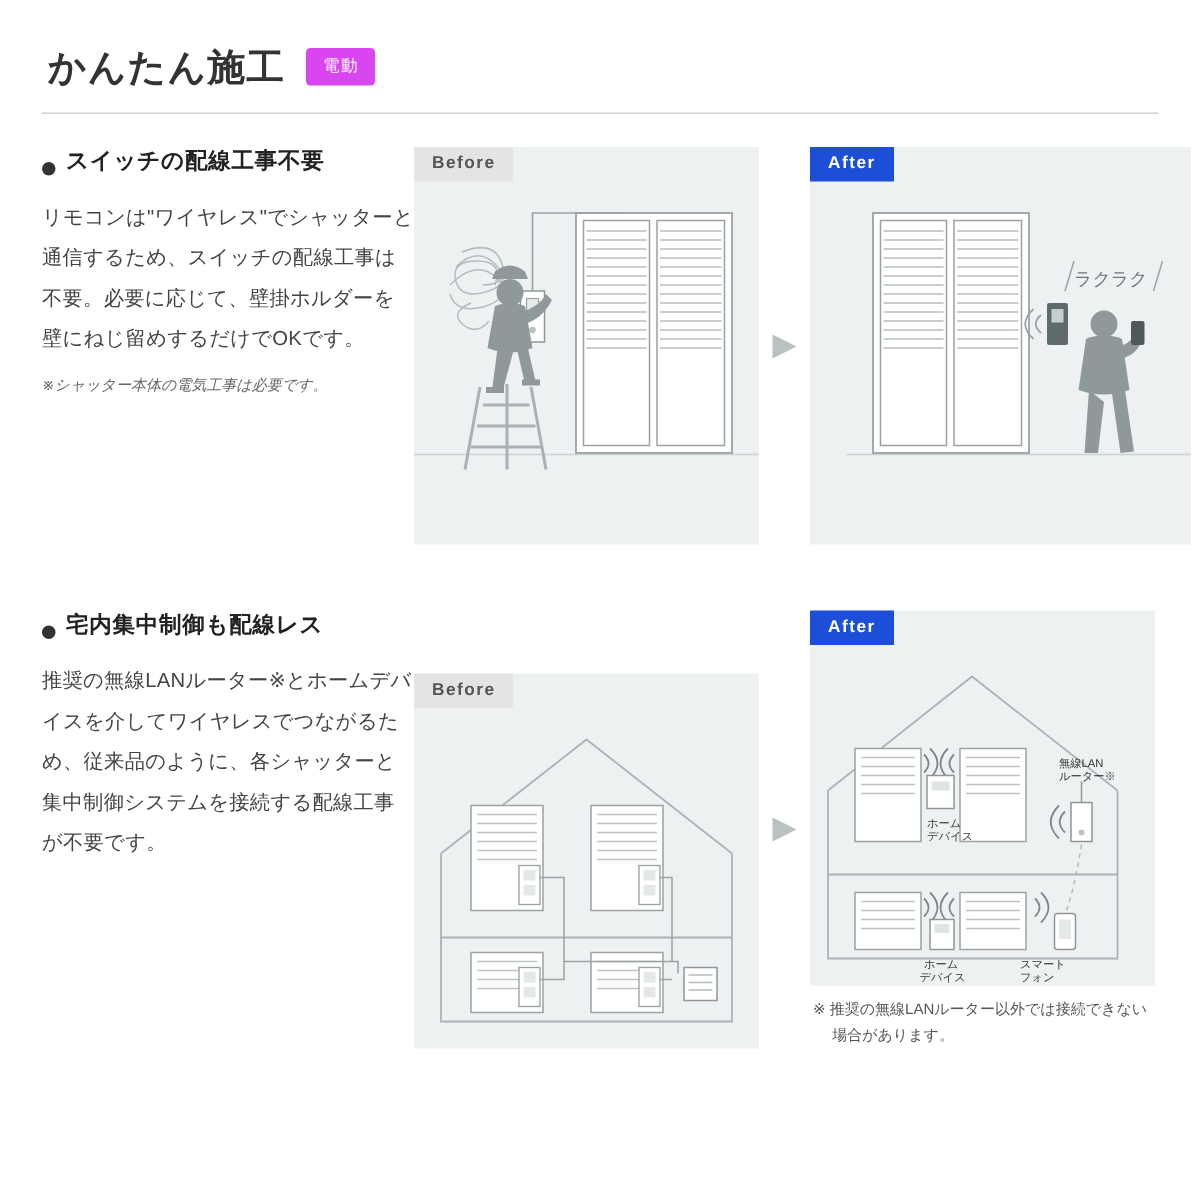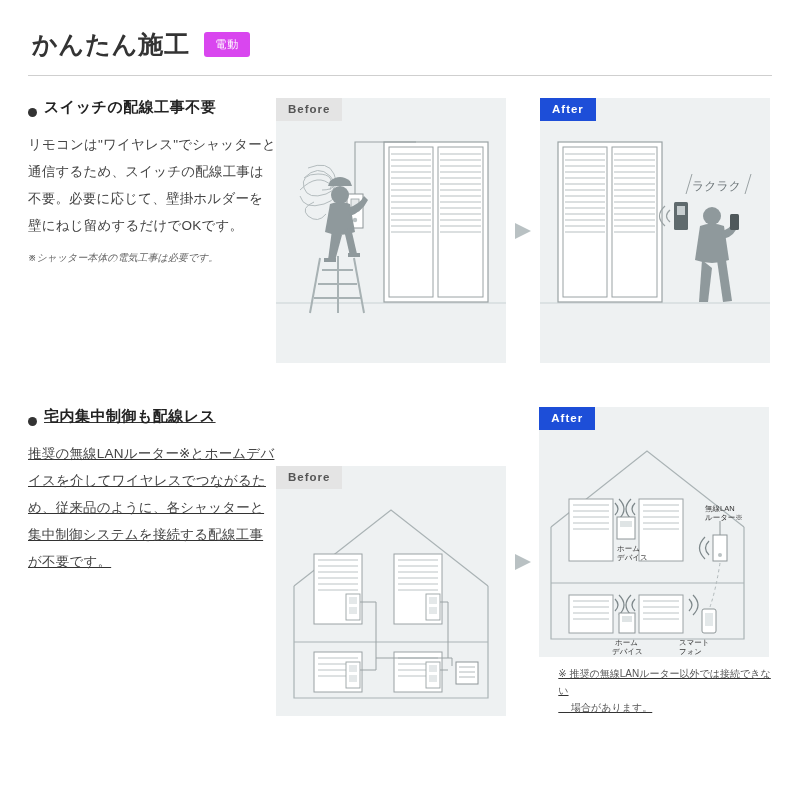--- a/index.html
+++ b/index.html
@@ -176,21 +176,21 @@
       </div>
 
       <div class="arrow">
         <svg width="20" height="22" viewBox="0 0 20 22">
             <polygon points="2,3 18,11 2,19" fill="#b9c1c3"></polygon>
           </svg>
       </div>
 
       <div class="panel" style="width:230px;">
         <div class="panel-label after">After</div>
-        <div class="panel-canvas" style="width:230px;height:265px;">
+        <div class="panel-canvas" style="width:230px;height:265px;padding-left:24px;">
           <svg width="230" height="265" viewBox="0 0 230 265">
             <line x1="0" y1="205" x2="230" y2="205" stroke="#c9d2d4" stroke-width="1"></line>
 
             <g>
               <rect x="18" y="44" width="104" height="160" fill="#ffffff" stroke="#9aa2a4" stroke-width="1.2"></rect>
               <rect x="23" y="49" width="44" height="150" fill="#ffffff" stroke="#9aa2a4" stroke-width="1"></rect>
               <rect x="72" y="49" width="45" height="150" fill="#ffffff" stroke="#9aa2a4" stroke-width="1"></rect>
               <g stroke="#b7bfc1" stroke-width="1">
                 <line x1="25" y1="56" x2="65" y2="56"></line>
                   <line x1="25" y1="62" x2="65" y2="62"></line>
@@ -244,21 +244,21 @@
             </g>
 
             <rect x="190" y="116" width="9" height="16" rx="1.5" fill="#4f585b"></rect>
           </svg>
         </div>
       </div>
 
     </div>
   </div>
 
-  <div class="section" style="margin-top:44px;text-decoration:underline;">
+  <div class="section" style="margin-top:44px;">
 
     <div class="sec-left">
       <div class="sec-head">
         <span class="bullet"></span>
         <span>宅内集中制御も配線レス</span>
       </div>
       <div class="sec-body">推奨の無線LANルーター※とホームデバイスを介してワイヤレスでつながるため、従来品のように、各シャッターと集中制御システムを接続する配線工事が不要です。</div>
     </div>
 
     <div class="sec-right">
@@ -439,20 +439,20 @@
               <rect x="166" y="206" width="8" height="13" fill="#e3e8e9"></rect>
               <text x="140" y="238" font-family="'Liberation Sans',sans-serif" font-size="7.5" fill="#333">スマート</text>
               <text x="140" y="247" font-family="'Liberation Sans',sans-serif" font-size="7.5" fill="#333">フォン</text>
 
               <g stroke="#b0b8ba" stroke-width="1" stroke-dasharray="3,3" fill="none">
                 <path d="M181 156 q-4 26 -10 44"></path>
               </g>
             </svg>
           </div>
         </div>
-        <div class="footnote" style="white-space: pre-line; margin-left: 17px;">※ 推奨の無線LANルーター以外では接続できない
+        <div class="footnote" style="white-space: pre-line;">※ 推奨の無線LANルーター以外では接続できない
 　 場合があります。</div>
       </div>
 
     </div>
   </div>
 
 </div>
 
 </body></html>

